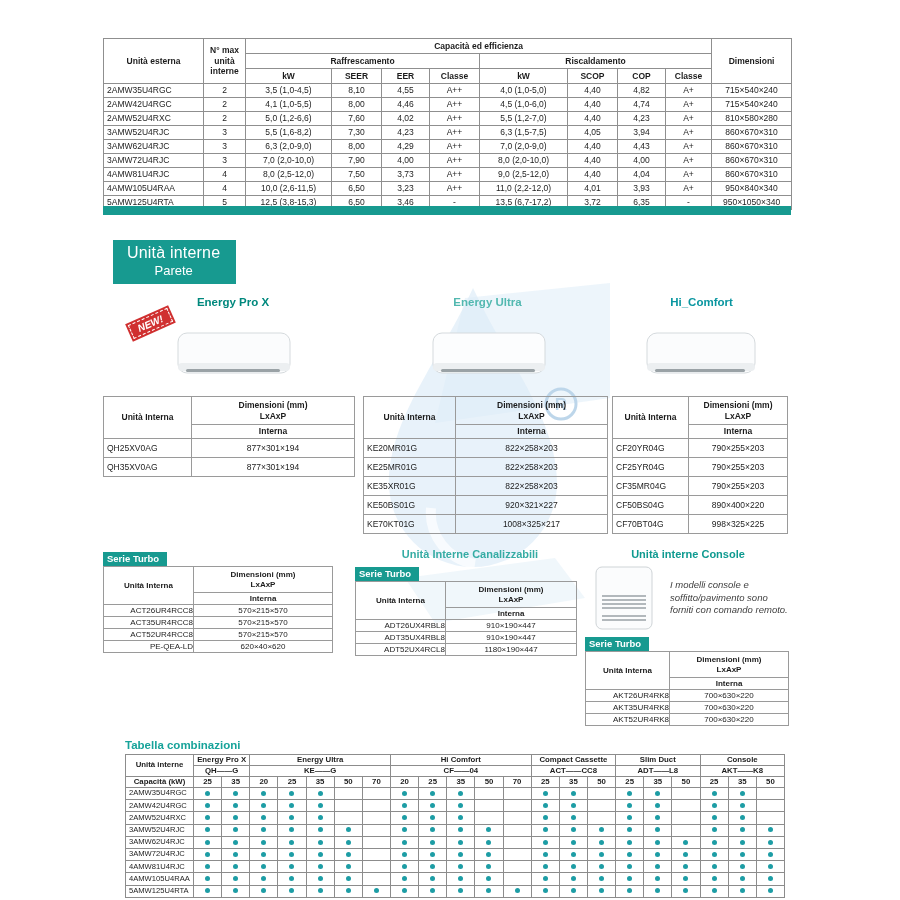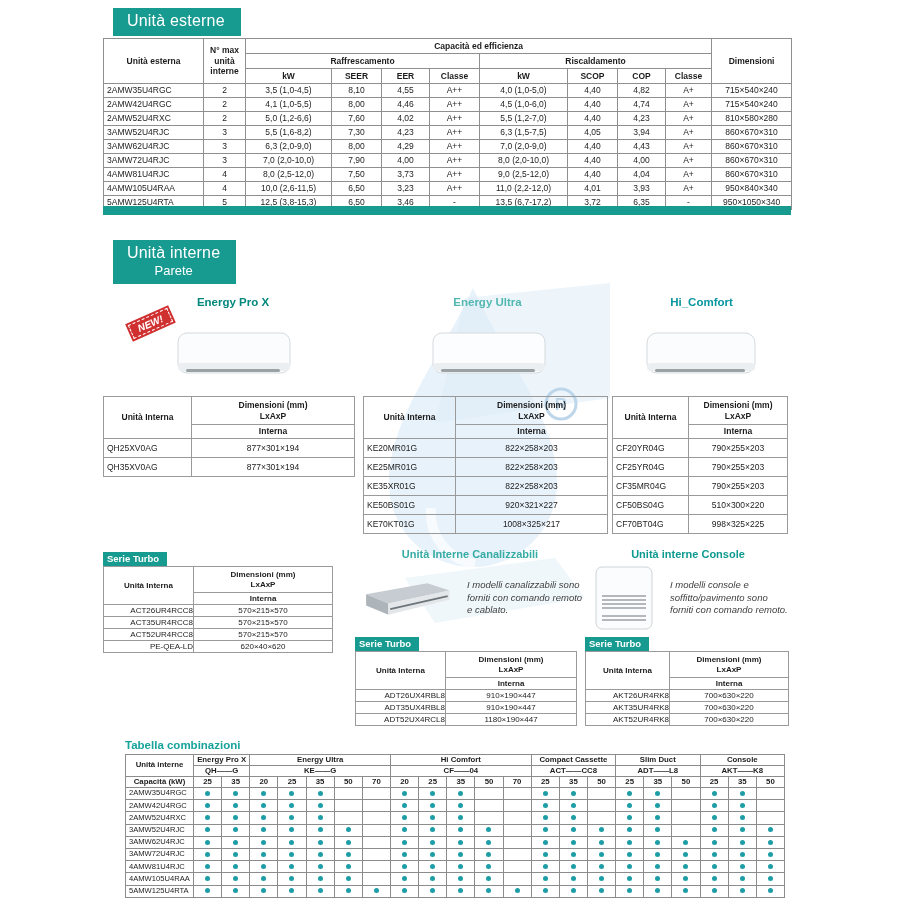--- a/index.html
+++ b/index.html
@@ -72,23 +72,20 @@
 
   <svg class="wm" width="280" height="400" viewBox="0 0 280 400">
     <polygon points="120,40 265,25 265,140 90,165" fill="#e9f3fa" opacity="0.8"></polygon>
     <path d="M128 30 C160 100 212 160 212 225 A84 84 0 1 1 44 225 C44 160 96 100 128 30 Z" fill="#dcebf7" opacity="0.65"></path>
     <path d="M86 250 a52 52 0 0 0 44 56" fill="none" stroke="#ffffff" stroke-width="10" opacity="0.7"></path>
     <circle cx="216" cy="146" r="15" fill="none" stroke="#bdd6ea" stroke-width="3"></circle>
     <text x="216" y="152" text-anchor="middle" font-size="17" font-weight="bold" fill="#bdd6ea" font-family="Liberation Sans, sans-serif">R</text>
     <polygon points="60,320 210,300 240,340 90,365" fill="#eaf3fa" opacity="0.7"></polygon>
   </svg>
 
-  <div class="badge" id="badge-ext">
-    <div class="t1">Unità esterne</div>
-  </div>
 
   <table class="ext">
     <colgroup>
       <col style="width:100px">
         <col style="width:42px">
         <col style="width:86px">
         <col style="width:50px">
       <col style="width:48px">
         <col style="width:50px">
         <col style="width:88px">
@@ -373,21 +370,21 @@
             <tr>
               <td class="l">CF25YR04G</td>
               <td>790×255×203</td>
             </tr>
             <tr>
               <td class="l">CF35MR04G</td>
               <td>790×255×203</td>
             </tr>
             <tr>
               <td class="l">CF50BS04G</td>
-              <td>510×300×220</td>
+              <td>890×400×220</td>
             </tr>
             <tr>
               <td class="l">CF70BT04G</td>
               <td>998×325×225</td>
             </tr>
           </tbody>
       </table>
     </div>
   </div>
 
@@ -428,29 +425,20 @@
             <tr>
               <td class="l">PE-QEA-LD</td>
               <td>620×40×620</td>
             </tr>
           </tbody>
       </table>
     </div>
 
     <div class="wcol" style="width:230px">
       <div class="shead" style="color:#35aca4">Unità Interne Canalizzabili</div>
-      <div class="spec-row">
-        <svg width="110" height="56" viewBox="0 0 110 56">
-          <polygon points="12,24 78,12 102,20 36,34" fill="#c6ccd1"></polygon>
-          <polygon points="12,24 36,34 36,46 12,36" fill="#aeb5ba"></polygon>
-          <polygon points="36,34 102,20 102,30 36,46" fill="#e3e7ea"></polygon>
-          <line x1="38" y1="40" x2="100" y2="26" stroke="#6e767b" stroke-width="2"></line>
-        </svg>
-        <div class="desc">I modelli canalizzabili sono forniti con comando remoto e cablato.</div>
-      </div>
       <div class="serie-tab">Serie Turbo</div>
       <table class="sdim" style="width:222px">
         <colgroup>
             <col style="width:90px">
             <col>
           </colgroup>
         <thead>
           <tr>
             <th rowspan="2">Unità Interna</th>
             <th class="hh">

